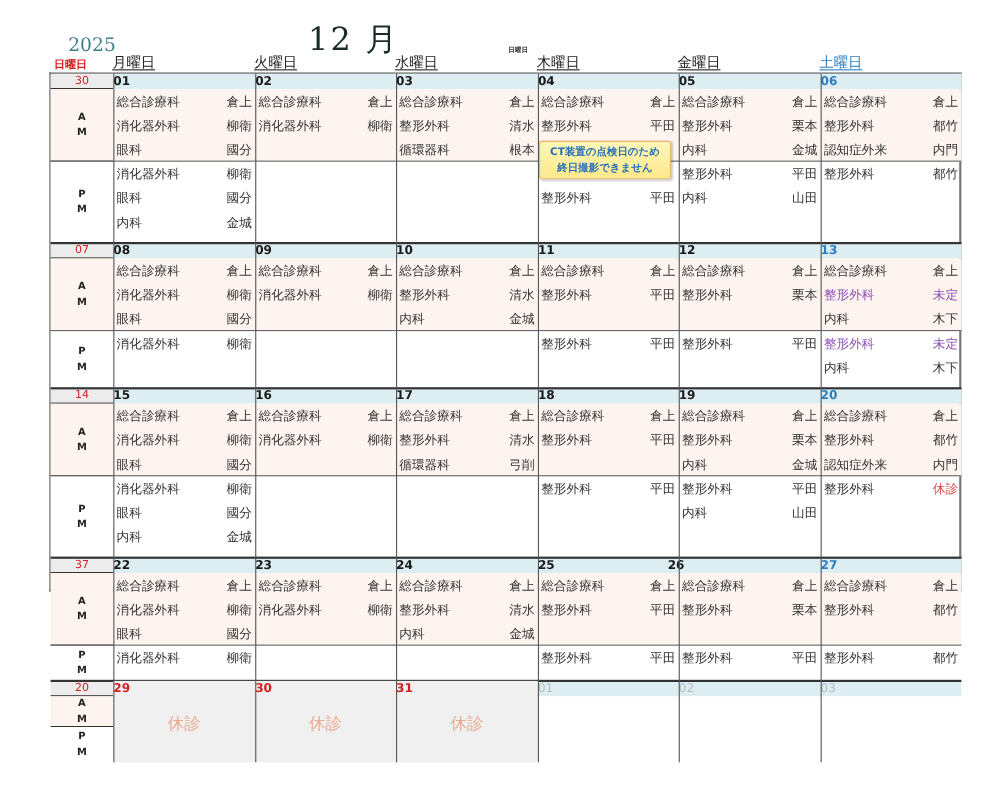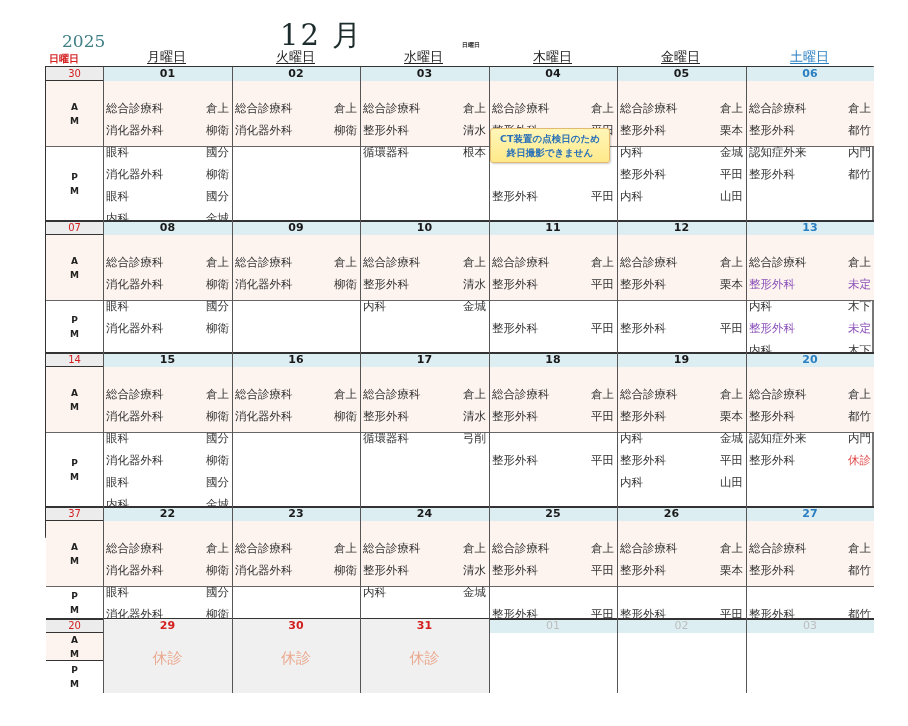--- a/index.html
+++ b/index.html
@@ -2,36 +2,36 @@
 <html><head>
 <meta charset="utf-8">
 <style>
   * { box-sizing: border-box; margin: 0; padding: 0; }
   body { width: 908px; height: 726px; background: #ffffff; font-family: "DejaVu Sans", sans-serif; color: #222; position: relative; overflow: hidden; }
   .abs { position: absolute; }
   .year { left: 62px; top: 31px; font-family: "DejaVu Serif", serif; font-size: 17px; color: #3f7f86; letter-spacing: 0px; }
   .month { left: 280px; top: 16px; font-family: "DejaVu Serif", serif; font-size: 29px; color: #1c2b2b; letter-spacing: 2px; }
   .tinylabel { left: 462px; top: 41px; font-size: 6px; font-weight: bold; color: #333; }
   .sunlabel { left: 49px; top: 52px; font-size: 10px; font-weight: bold; color: #d31f1f; }
-  .dowhdr { top: 48px; font-size: 13px; text-align: center; width: 129px; color: #222; }
+  .dowhdr { top: 48px; font-size: 13px; width: 129px; color: #222; }
   .dowhdr span { text-decoration: underline; text-underline-offset: 2px; }
   .dowhdr.sat { color: #2a7fc1; }
 
   .grid { left: 45px; top: 66px; width: 829px; height: 472px; border: 1px solid #333; border-right: 2px solid #777; border-bottom: 2px solid #777; }
   .sun-date { position: absolute; left: 0; width: 57px; height: 14px; background: #ececec; color: #d31f1f; font-size: 10px; text-align: center; line-height: 14px; border-bottom: 1px solid #333; }
   .ampm { position: absolute; left: 0; width: 57px; font-size: 9px; font-weight: bold; color: #222; text-align: center; display: flex; flex-direction: column; justify-content: center; align-items: center; line-height: 14px; }
   .ampm.am { background: #fdf4ef; }
   .ampm.pm { background: #ffffff; }
   .daterow { position: absolute; left: 57px; width: 771px; height: 14px; background: #ddeef3; }
-  .datecell { position: absolute; height: 14px; font-size: 11px; font-weight: bold; text-align: center; line-height: 14px; color: #1a1a1a; }
+  .datecell { position: absolute; height: 14px; font-size: 11px; font-weight: bold; text-align: left; line-height: 14px; color: #1a1a1a; }
   .datecell.sat { color: #2a7fc1; }
   .datecell.hol { color: #d31f1f; }
   .datecell.next { color: #bdbdbd; font-weight: normal; }
   .amband { position: absolute; left: 57px; width: 771px; background: #fdf4ef; }
-  .block { position: absolute; margin-top: 16px; }
+  .block { position: absolute; }
   .entry { height: 22px; display: flex; justify-content: space-between; align-items: center; padding: 0 3px 0 3px; font-size: 11.5px; color: #333; }
   .entry.purple { color: #8a4fb8; }
   .doc.red { color: #e14545; }
   .hline { position: absolute; left: 0; width: 828px; height: 1px; background: #333; }
   .hline.thin { background: #666; }
   .vline { position: absolute; width: 1px; background: #555; }
   .closed { position: absolute; background: #f0f0f0; }
   .closed-text { position: absolute; font-size: 15px; color: #eaa88e; text-align: center; width: 128px; }
   .note { position: absolute; left: 490px; top: 128px; width: 120px; height: 35px; background: linear-gradient(#fff6b8, #ffe98a); border: 1px solid #e1b96f; border-radius: 3px; box-shadow: 1px 1px 2px rgba(0,0,0,0.2); color: #2870b8; font-size: 9.5px; font-weight: bold; text-align: center; line-height: 14px; padding-top: 3px; }
 </style>

